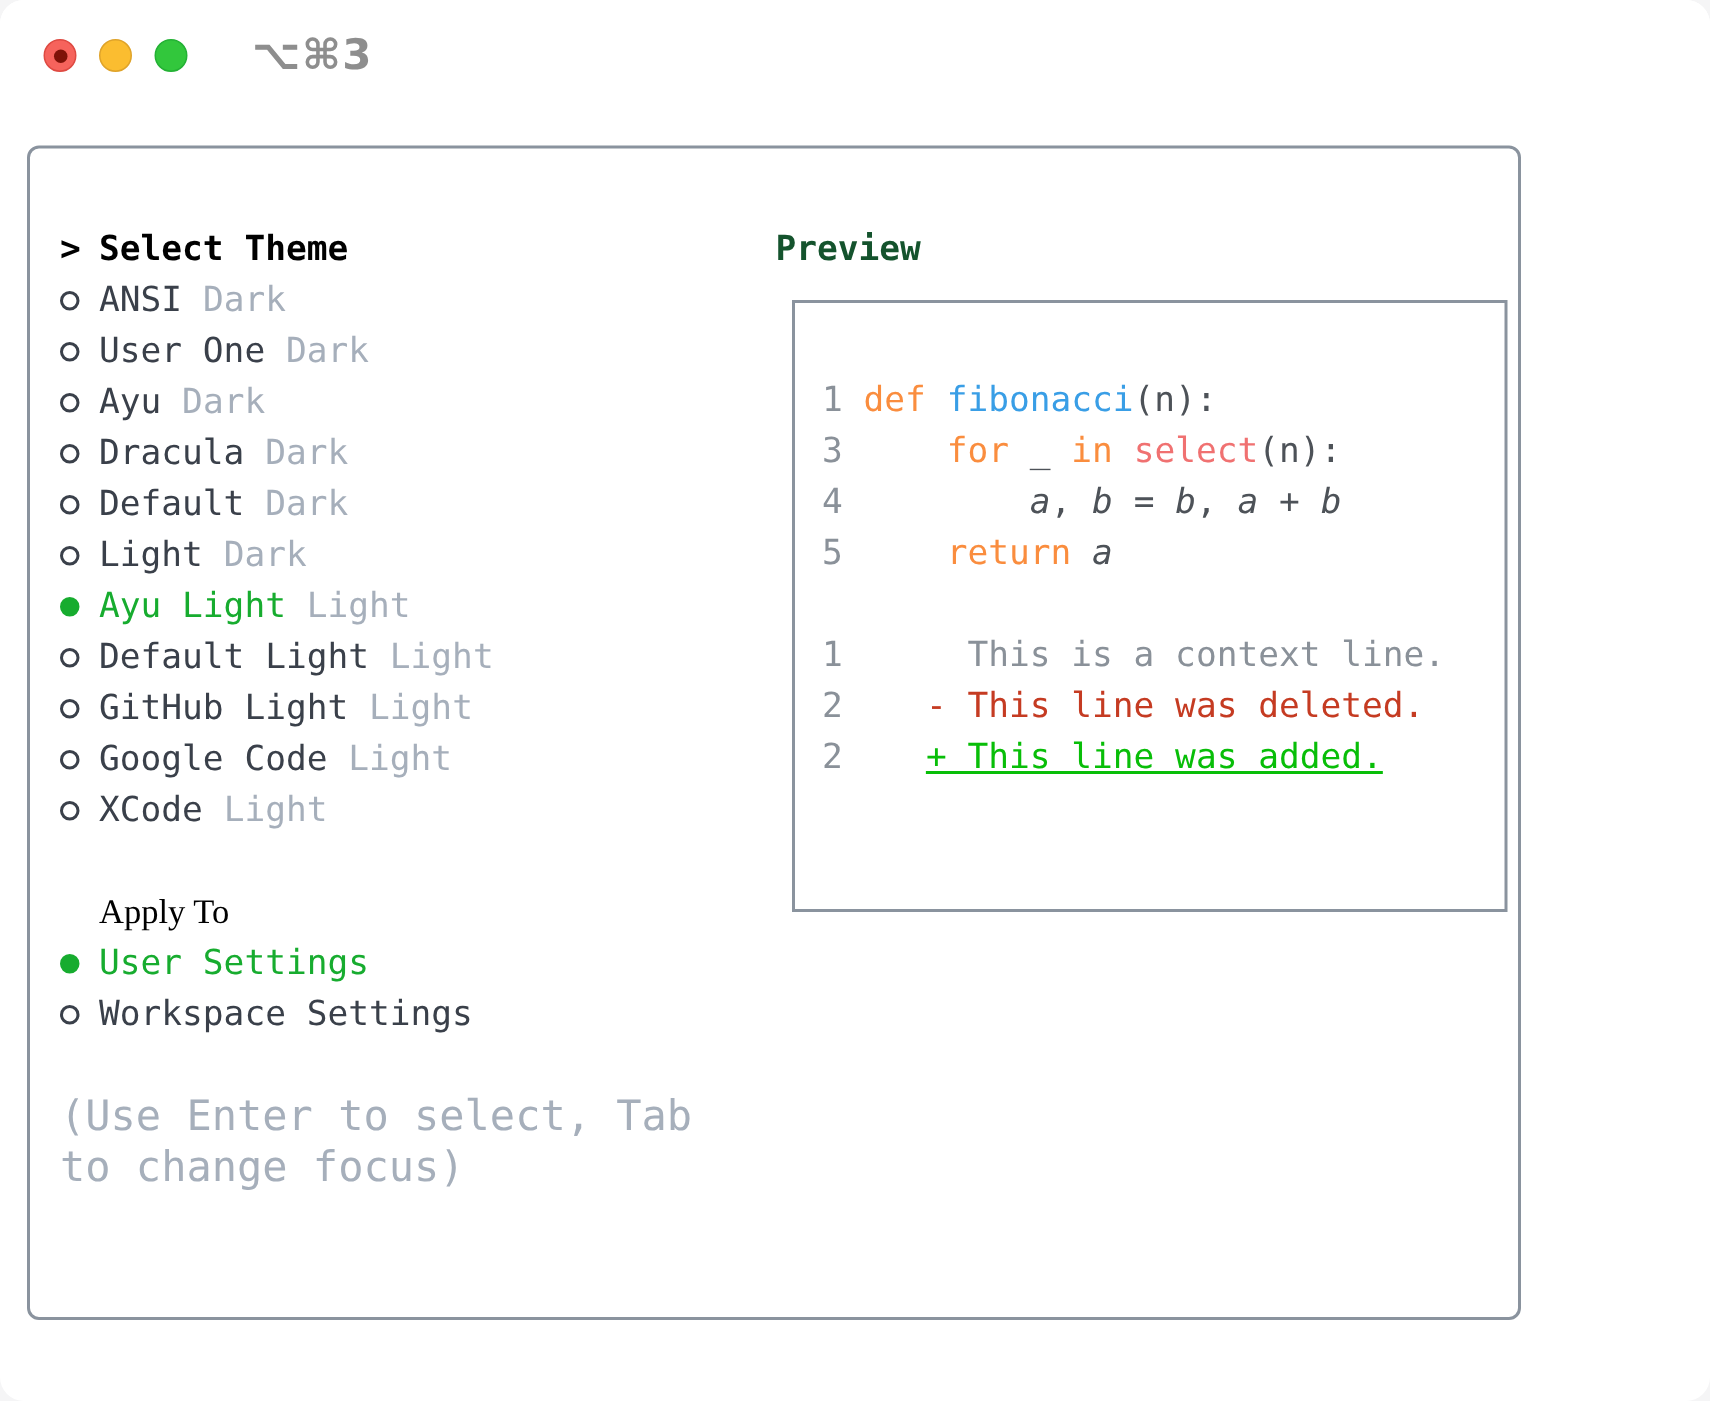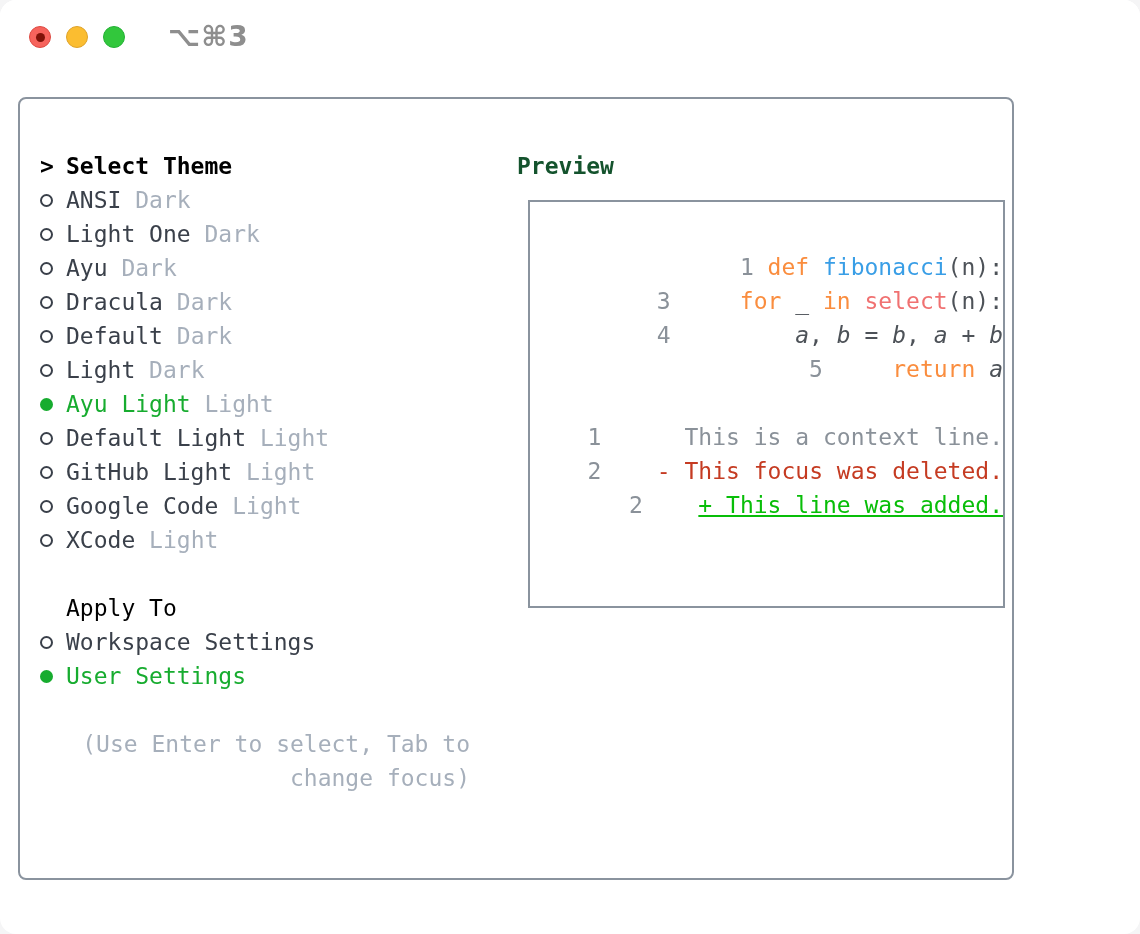--- a/index.html
+++ b/index.html
@@ -41,34 +41,34 @@
     border:2px solid var(--border-gray);border-radius:8px;background:#fff;
   }
   .left-col{position:absolute;left:0;top:0;padding:50px 0 0 20px;width:460px;}
   .row{display:flex;height:34px;align-items:center;font-size:23px;line-height:34px;}
   .marker{width:26px;flex:0 0 26px;display:flex;align-items:center;}
   .pointer{color:#000;font-weight:bold;}
   .radio{width:13px;height:13px;border-radius:50%;border:2px solid var(--item-fg);background:transparent;}
   .radio.on{background:var(--accent-green);border-color:var(--accent-green);}
   .label{white-space:pre;}
   .hdr{font-weight:bold;color:#000;}
-  .hdr2{color:#000;}
+  .hdr2{color:#000;font-family:Liberation Serif, serif;}
   .t-name{color:var(--item-fg);}
   .t-name.sel{color:var(--accent-green);}
   .t-variant{color:var(--muted-gray);text-align:right;}
   .spacer{height:34px;}
   .help{
-    width:430px;color:var(--muted-gray);font-size:23px;line-height:34px;text-align:right;
+    width:430px;color:var(--muted-gray);font-size:28px;line-height:34px;
   }
   
   .preview-col{position:absolute;left:497px;top:50px;}
   .preview-title{font-size:23px;line-height:34px;font-weight:bold;color:#14532d;}
   .preview-box{
     margin-top:17px;margin-left:11px;width:477px;height:408px;
-    border:2px solid var(--border-gray);background:#fff;overflow:hidden;text-align:right;
+    border:2px solid var(--border-gray);background:#fff;overflow:hidden;
   }
   .code{padding:48px 0 0 18px;font-size:23px;line-height:34px;}
   .code-line{white-space:pre;height:34px;}
   .seg-gut{color:var(--gutter-gray);}
   .seg-fg{color:var(--code-fg);}
   .seg-kw{color:var(--keyword-orange);}
   .seg-fn{color:var(--function-blue);}
   .seg-num{color:var(--number-purple);}
   .seg-rng{color:var(--range-coral);}
   .seg-it{color:var(--code-fg);font-style:italic;}
@@ -102,21 +102,21 @@
           <div class="row">
             <span class="marker">
               <span class="radio"></span>
             </span>
             <span class="label"><span class="t-name">ANSI</span> <span class="t-variant">Dark</span></span>
           </div>
           <div class="row">
             <span class="marker">
               <span class="radio"></span>
             </span>
-            <span class="label"><span class="t-name">Light One</span> <span class="t-variant">Dark</span></span>
+            <span class="label"><span class="t-name">User One</span> <span class="t-variant">Dark</span></span>
           </div>
           <div class="row">
             <span class="marker">
               <span class="radio"></span>
             </span>
             <span class="label"><span class="t-name">Ayu</span> <span class="t-variant">Dark</span></span>
           </div>
           <div class="row">
             <span class="marker">
               <span class="radio"></span>
@@ -170,47 +170,47 @@
       <div class="spacer"></div>
 
       <div class="row">
         <span class="marker"></span>
         <span class="label hdr2">Apply To</span>
       </div>
 
       <div id="apply-list">
           <div class="row">
             <span class="marker">
+              <span class="radio on"></span>
+            </span>
+            <span class="label"><span class="t-name sel">User Settings</span></span>
+          </div>
+          <div class="row">
+            <span class="marker">
               <span class="radio"></span>
             </span>
             <span class="label"><span class="t-name">Workspace Settings</span></span>
-          </div>
-          <div class="row">
-            <span class="marker">
-              <span class="radio on"></span>
-            </span>
-            <span class="label"><span class="t-name sel">User Settings</span></span>
           </div>
         </div>
 
       <div class="spacer"></div>
 
       <div class="help">(Use Enter to select, Tab to change focus)</div>
     </div>
 
     <div class="preview-col">
       <div class="preview-title">Preview</div>
       <div class="preview-box">
         <div class="code" id="preview-code">
             <div class="code-line"><span class="seg-gut">1 </span><span class="seg-kw">def</span><span class="seg-fg"> </span><span class="seg-fn">fibonacci</span><span class="seg-fg">(n):</span></div>
             <div class="code-line"><span class="seg-gut">3</span><span class="seg-fg">     </span><span class="seg-kw">for</span><span class="seg-fg"> _ </span><span class="seg-kw">in</span><span class="seg-fg"> </span><span class="seg-rng">select</span><span class="seg-fg">(n):</span></div>
             <div class="code-line"><span class="seg-gut">4</span><span class="seg-fg">         </span><span class="seg-it">a</span><span class="seg-fg">, </span><span class="seg-it">b</span><span class="seg-fg"> = </span><span class="seg-it">b</span><span class="seg-fg">, </span><span class="seg-it">a</span><span class="seg-fg"> + </span><span class="seg-it">b</span></div>
             <div class="code-line"><span class="seg-gut">5</span><span class="seg-fg">     </span><span class="seg-kw">return</span><span class="seg-fg"> </span><span class="seg-it">a</span></div>
             <div class="code-line">&nbsp;</div>
             <div class="code-line"><span class="seg-gut">1</span><span class="seg-ctx">      This is a context line.</span></div>
-            <div class="code-line"><span class="seg-gut">2</span><span class="seg-fg">    </span><span class="seg-del">- This focus was deleted.</span></div>
+            <div class="code-line"><span class="seg-gut">2</span><span class="seg-fg">    </span><span class="seg-del">- This line was deleted.</span></div>
             <div class="code-line"><span class="seg-gut">2</span><span class="seg-fg">    </span><span class="seg-add">+ This line was added.</span></div>
           </div>
       </div>
     </div>
 
   </div>
 </div>
 
 </body></html>

